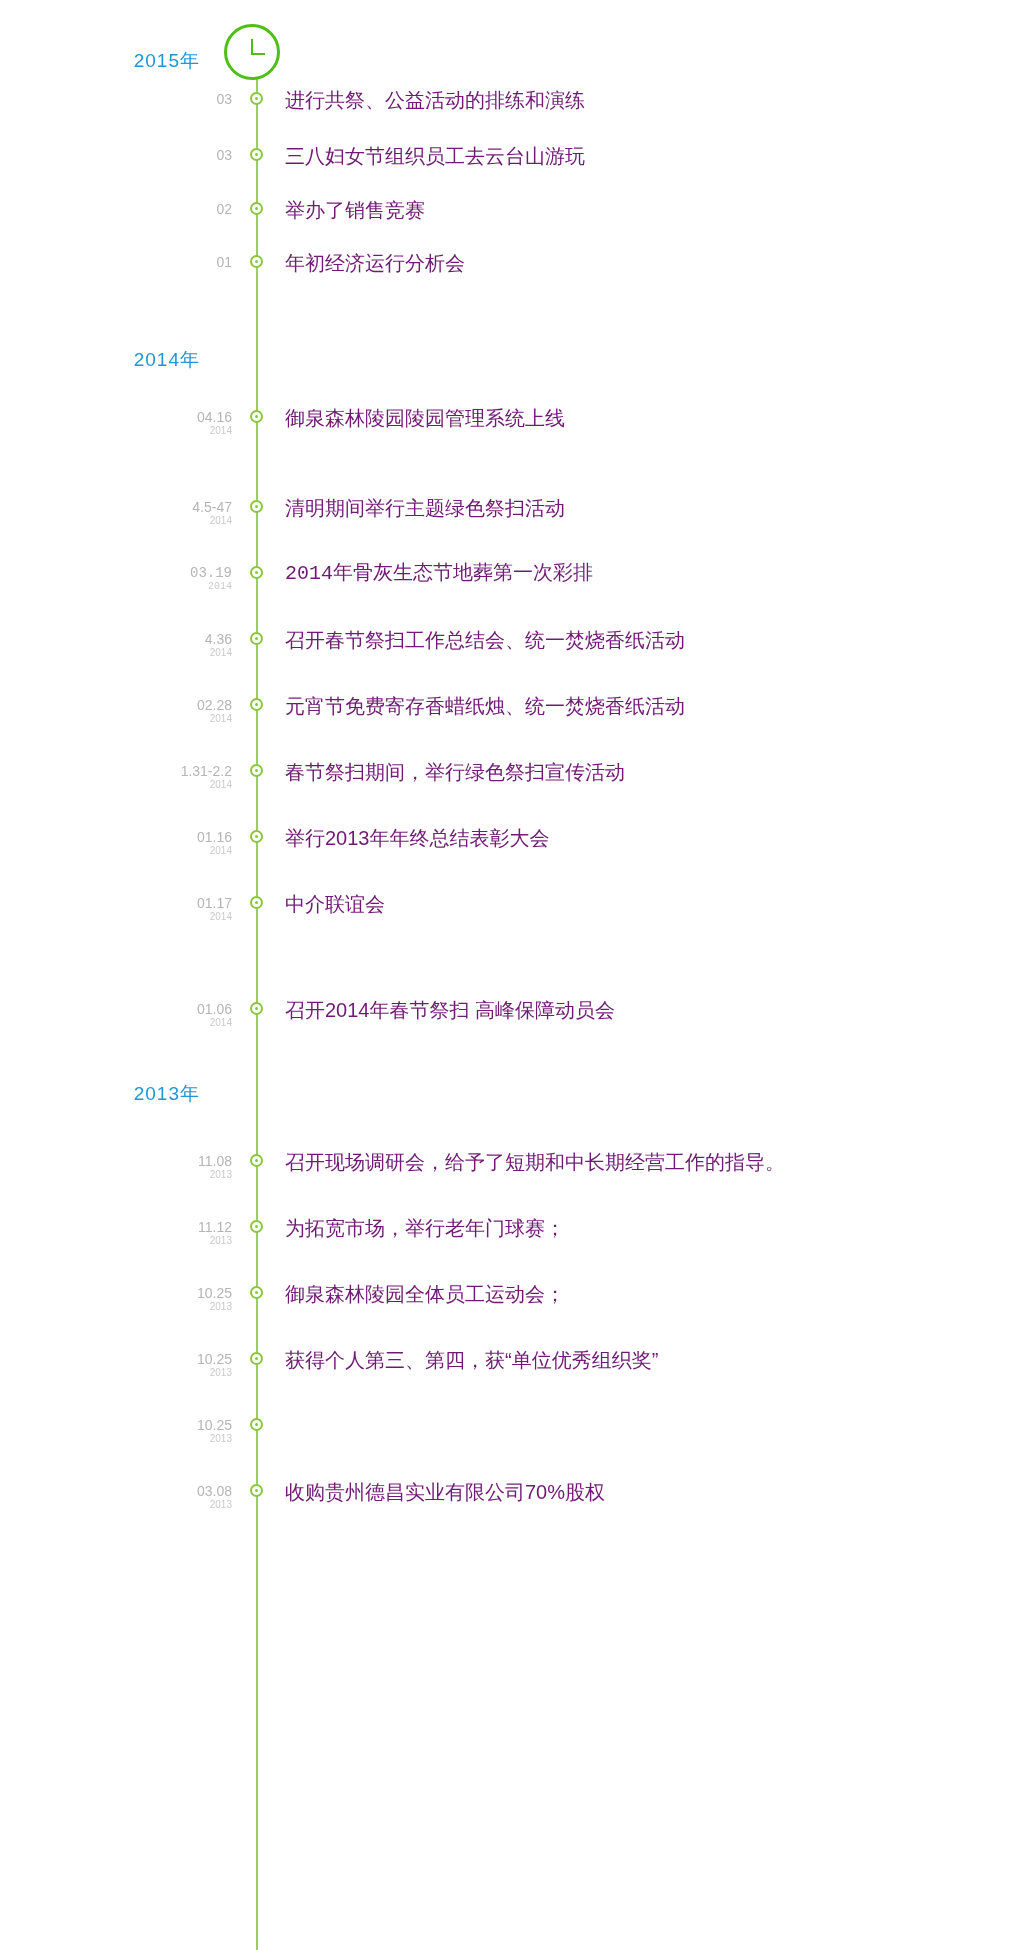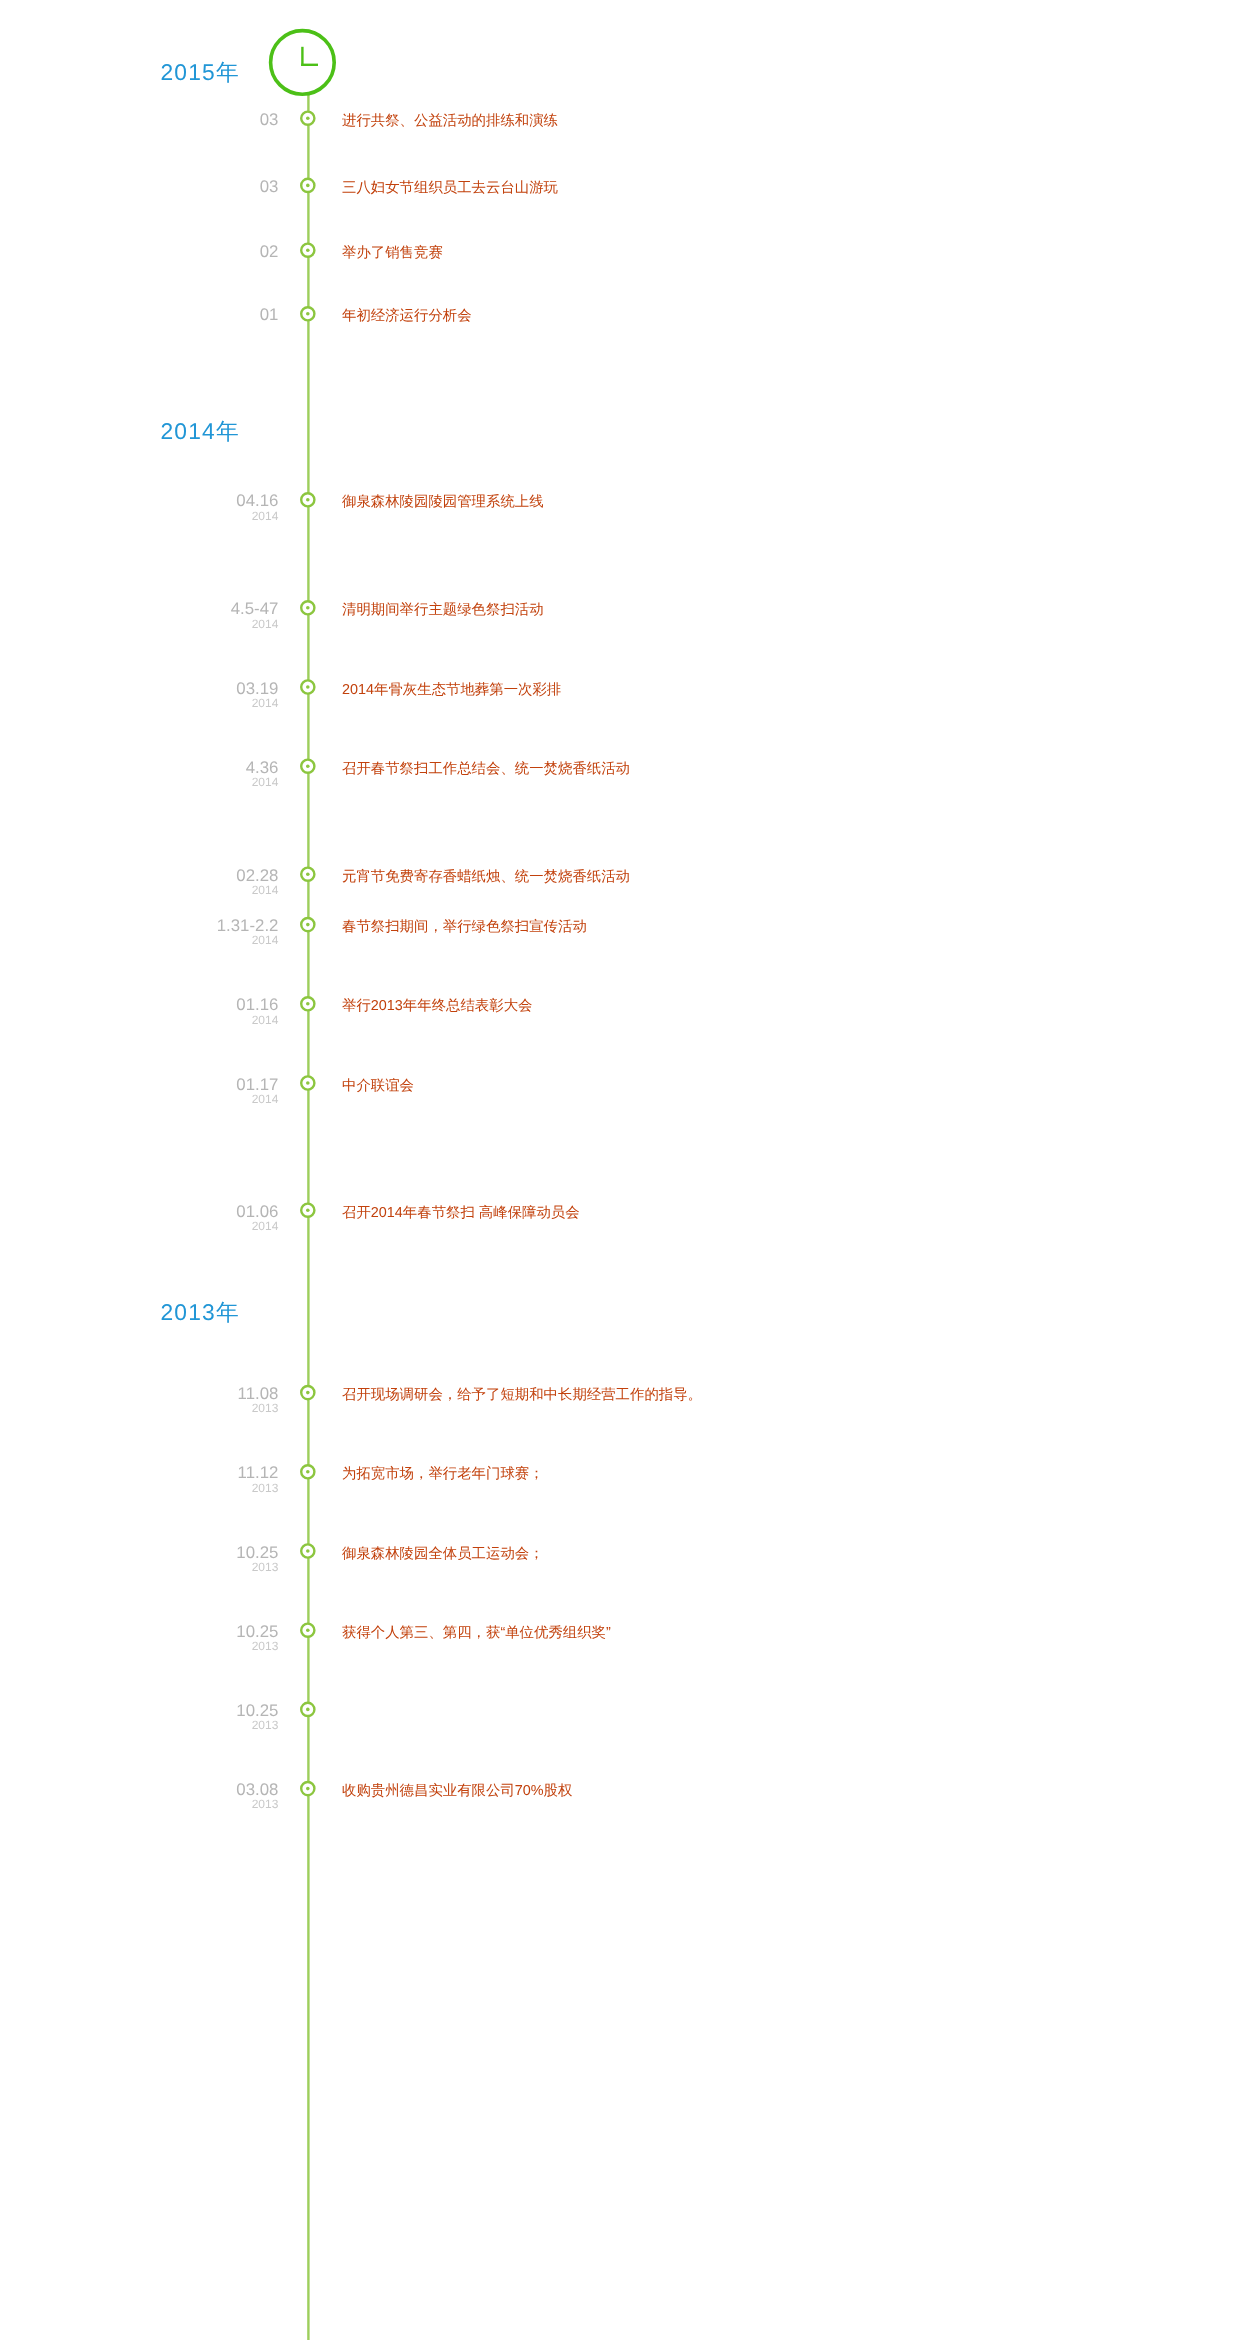--- a/index.html
+++ b/index.html
@@ -120,22 +120,22 @@
     top: 3px;
     width: 3px;
     height: 3px;
     border-radius: 50%;
     background: #8CC63F;
   }
   .event .text {
     position: absolute;
     left: 285px;
     top: -1px;
-    color: #c2410c;
-    font-size: 12px;
+    color: #701a75;
+    font-size: 20px;
     line-height: 22px;
     white-space: nowrap;
   }
 </style>
 </head>
 <body>
 
 <div class="timeline">
 
   <div class="axis-line"></div>
@@ -176,33 +176,33 @@
         <div class="year-sub">2014</div>
         <div class="dot"></div>
         <div class="text">御泉森林陵园陵园管理系统上线</div>
       </div>
       <div class="event" style="top: 498px;">
         <div class="date">4.5-47</div>
         <div class="year-sub">2014</div>
         <div class="dot"></div>
         <div class="text">清明期间举行主题绿色祭扫活动</div>
       </div>
-      <div class="event" style="top: 564px;">
+      <div class="event" style="top: 564px; font-family: Liberation Mono, monospace;">
         <div class="date">03.19</div>
         <div class="year-sub">2014</div>
         <div class="dot"></div>
         <div class="text">2014年骨灰生态节地葬第一次彩排</div>
       </div>
       <div class="event" style="top: 630px;">
         <div class="date">4.36</div>
         <div class="year-sub">2014</div>
         <div class="dot"></div>
         <div class="text">召开春节祭扫工作总结会、统一焚烧香纸活动</div>
       </div>
-      <div class="event" style="top: 720px;">
+      <div class="event" style="top: 696px;">
         <div class="date">02.28</div>
         <div class="year-sub">2014</div>
         <div class="dot"></div>
         <div class="text">元宵节免费寄存香蜡纸烛、统一焚烧香纸活动</div>
       </div>
       <div class="event" style="top: 762px;">
         <div class="date">1.31-2.2</div>
         <div class="year-sub">2014</div>
         <div class="dot"></div>
         <div class="text">春节祭扫期间，举行绿色祭扫宣传活动</div>

